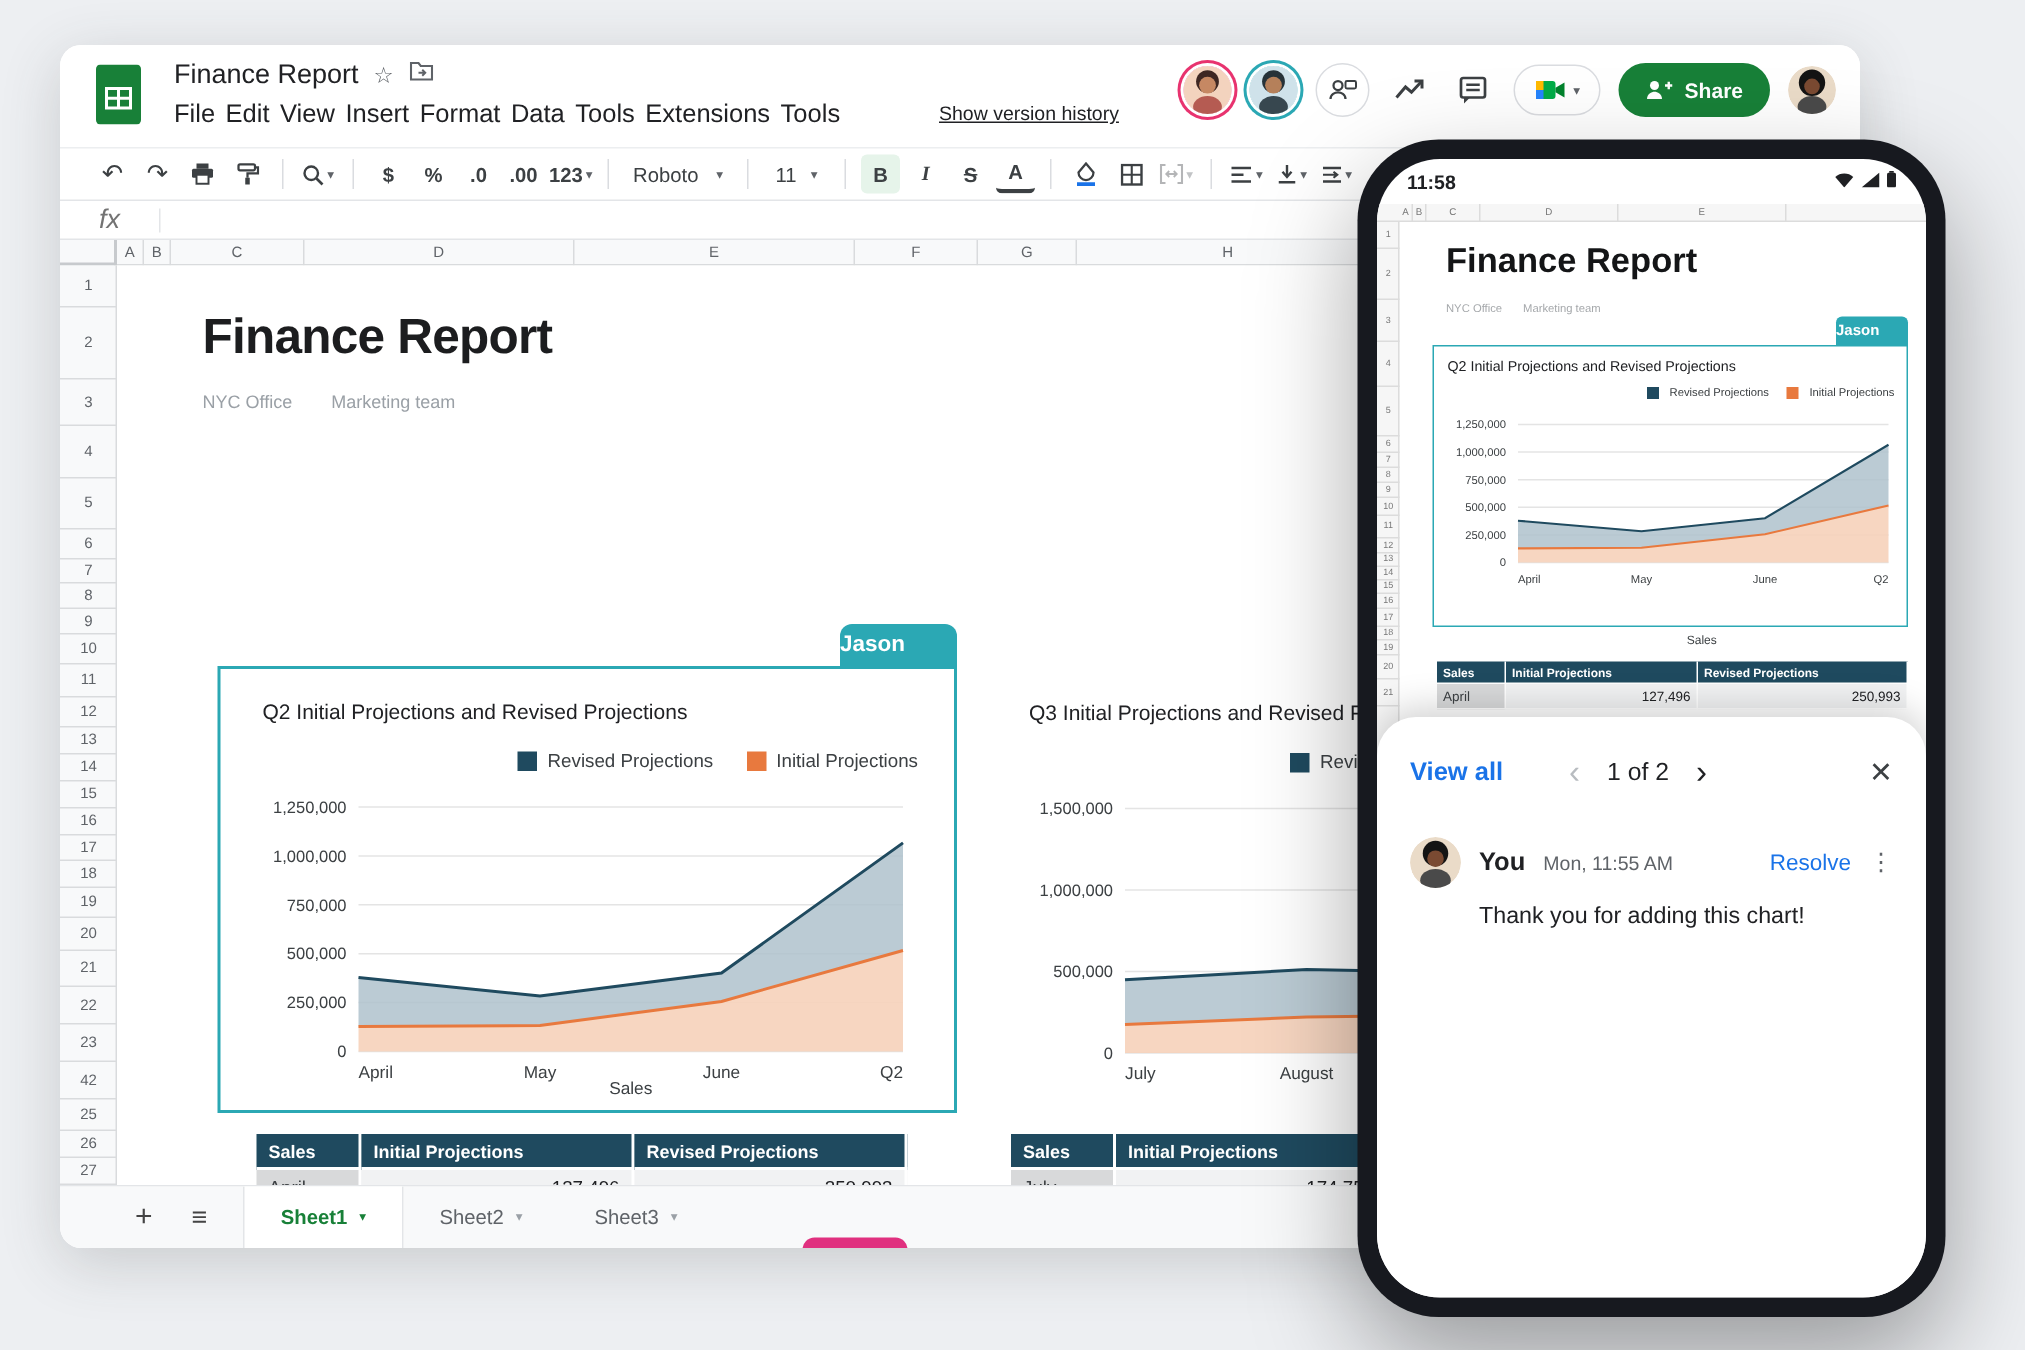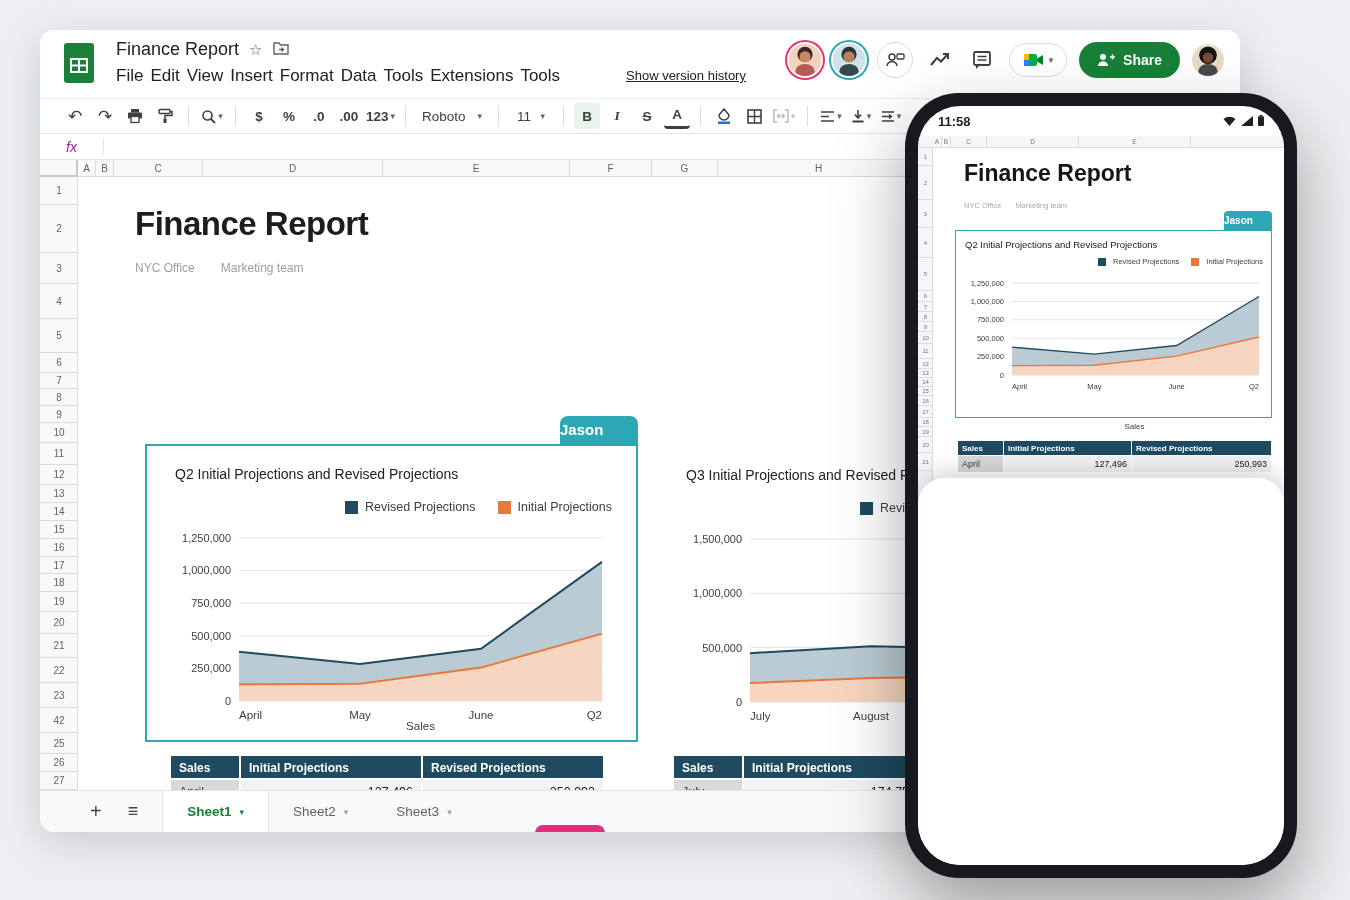--- a/index.html
+++ b/index.html
@@ -33,21 +33,21 @@
   .tb{min-width:26px;height:26px;display:flex;align-items:center;justify-content:center;border-radius:4px;font-size:13.5px;color:#3c4043;gap:2px}
   .tb.txt{font-weight:bold}
   .tb.active{background:#E6F4EA}
   .tb.disabled{opacity:.38}
   .tsep{width:1px;height:20px;background:#dadce0;margin:0 6px}
   .u-dark{border-bottom:3px solid #3c4043;line-height:14px}
   .arrowglyph{font-size:17px;color:#3c4043}
 
   
   .fxbar{position:absolute;left:0;top:104px;width:100%;height:26px;border-bottom:1px solid #e3e5e8;display:flex;align-items:center;background:#fff}
-  .fx{font-style:italic;font-size:14px;color:#a21caf;margin-left:26px}
+  .fx{font-style:italic;font-size:18px;color:#737373;margin-left:26px}
   .fxsep{width:1px;height:16px;background:#e3e5e8;margin-left:26px}
 
   
   .corner{position:absolute;left:0;top:130px;width:38px;height:17px;background:#f8f9fa;border-right:2px solid #c7cacd;border-bottom:2px solid #c7cacd}
   .colheads{position:absolute;left:38px;top:130px;right:0;height:17px;background:#f8f9fa;border-bottom:1px solid #d9dbdd}
   .col-h{position:absolute;top:0;height:17px;text-align:center;font-size:10px;color:#5f6368;line-height:17px;border-right:1px solid #d9dbdd}
   .rowheads{position:absolute;left:0;top:147px;width:38px;bottom:42px;background:#f8f9fa;border-right:1px solid #d9dbdd}
   .row-h{position:absolute;left:0;width:38px;text-align:center;font-size:10px;color:#5f6368;border-bottom:1px solid #d9dbdd}
 
   
@@ -613,19 +613,45 @@
           <div class="t-cell t-hcell" style="width: 140px; height: 15px; line-height: 15px; font-size: 8px;">Revised Projections</div>
         </div>
         <div class="t-row">
           <div class="t-cell t-label" style="width: 46px; height: 17px; line-height: 17px; font-size: 9px;">April</div>
           <div class="t-cell t-val" style="width: 128px; height: 17px; line-height: 17px; font-size: 9px;">127,496</div>
           <div class="t-cell t-val" style="width: 140px; height: 17px; line-height: 17px; font-size: 9px;">250,993</div>
         </div>
       </div>
 
     <div class="comments">
+      <div class="c-header">
+        <span class="c-viewall">View all</span>
+        <span class="c-nav">
+          <span class="c-prev">‹</span>
+          <span class="c-count">1 of 2</span>
+          <span class="c-next">›</span>
+        </span>
+        <span class="c-close">✕</span>
+      </div>
       <div id="comments-list">
           <div class="comment">
+            <div class="c-top">
+              <div class="c-avatar">
+                <svg viewBox="0 0 40 40">
+                  <circle cx="20" cy="20" r="20" fill="#EADBC8"></circle>
+                  <circle cx="20" cy="13" r="10" fill="#141414"></circle>
+                  <circle cx="20" cy="17" r="6.5" fill="#7A4A32"></circle>
+                  <ellipse cx="20" cy="34" rx="12" ry="9" fill="#4a4a4a"></ellipse>
+                </svg>
+              </div>
+              <span class="c-author">You</span>
+              <span class="c-time">Mon, 11:55 AM</span>
+              <span class="c-resolve">Resolve</span>
+              <span class="c-menu">⋮</span>
+            </div>
+            <div class="c-text">Thank you for adding this chart!</div>
+          </div>
+          <div class="comment">
           </div>
         </div>
     </div>
   </div>
 </div>
 
 </body></html>

